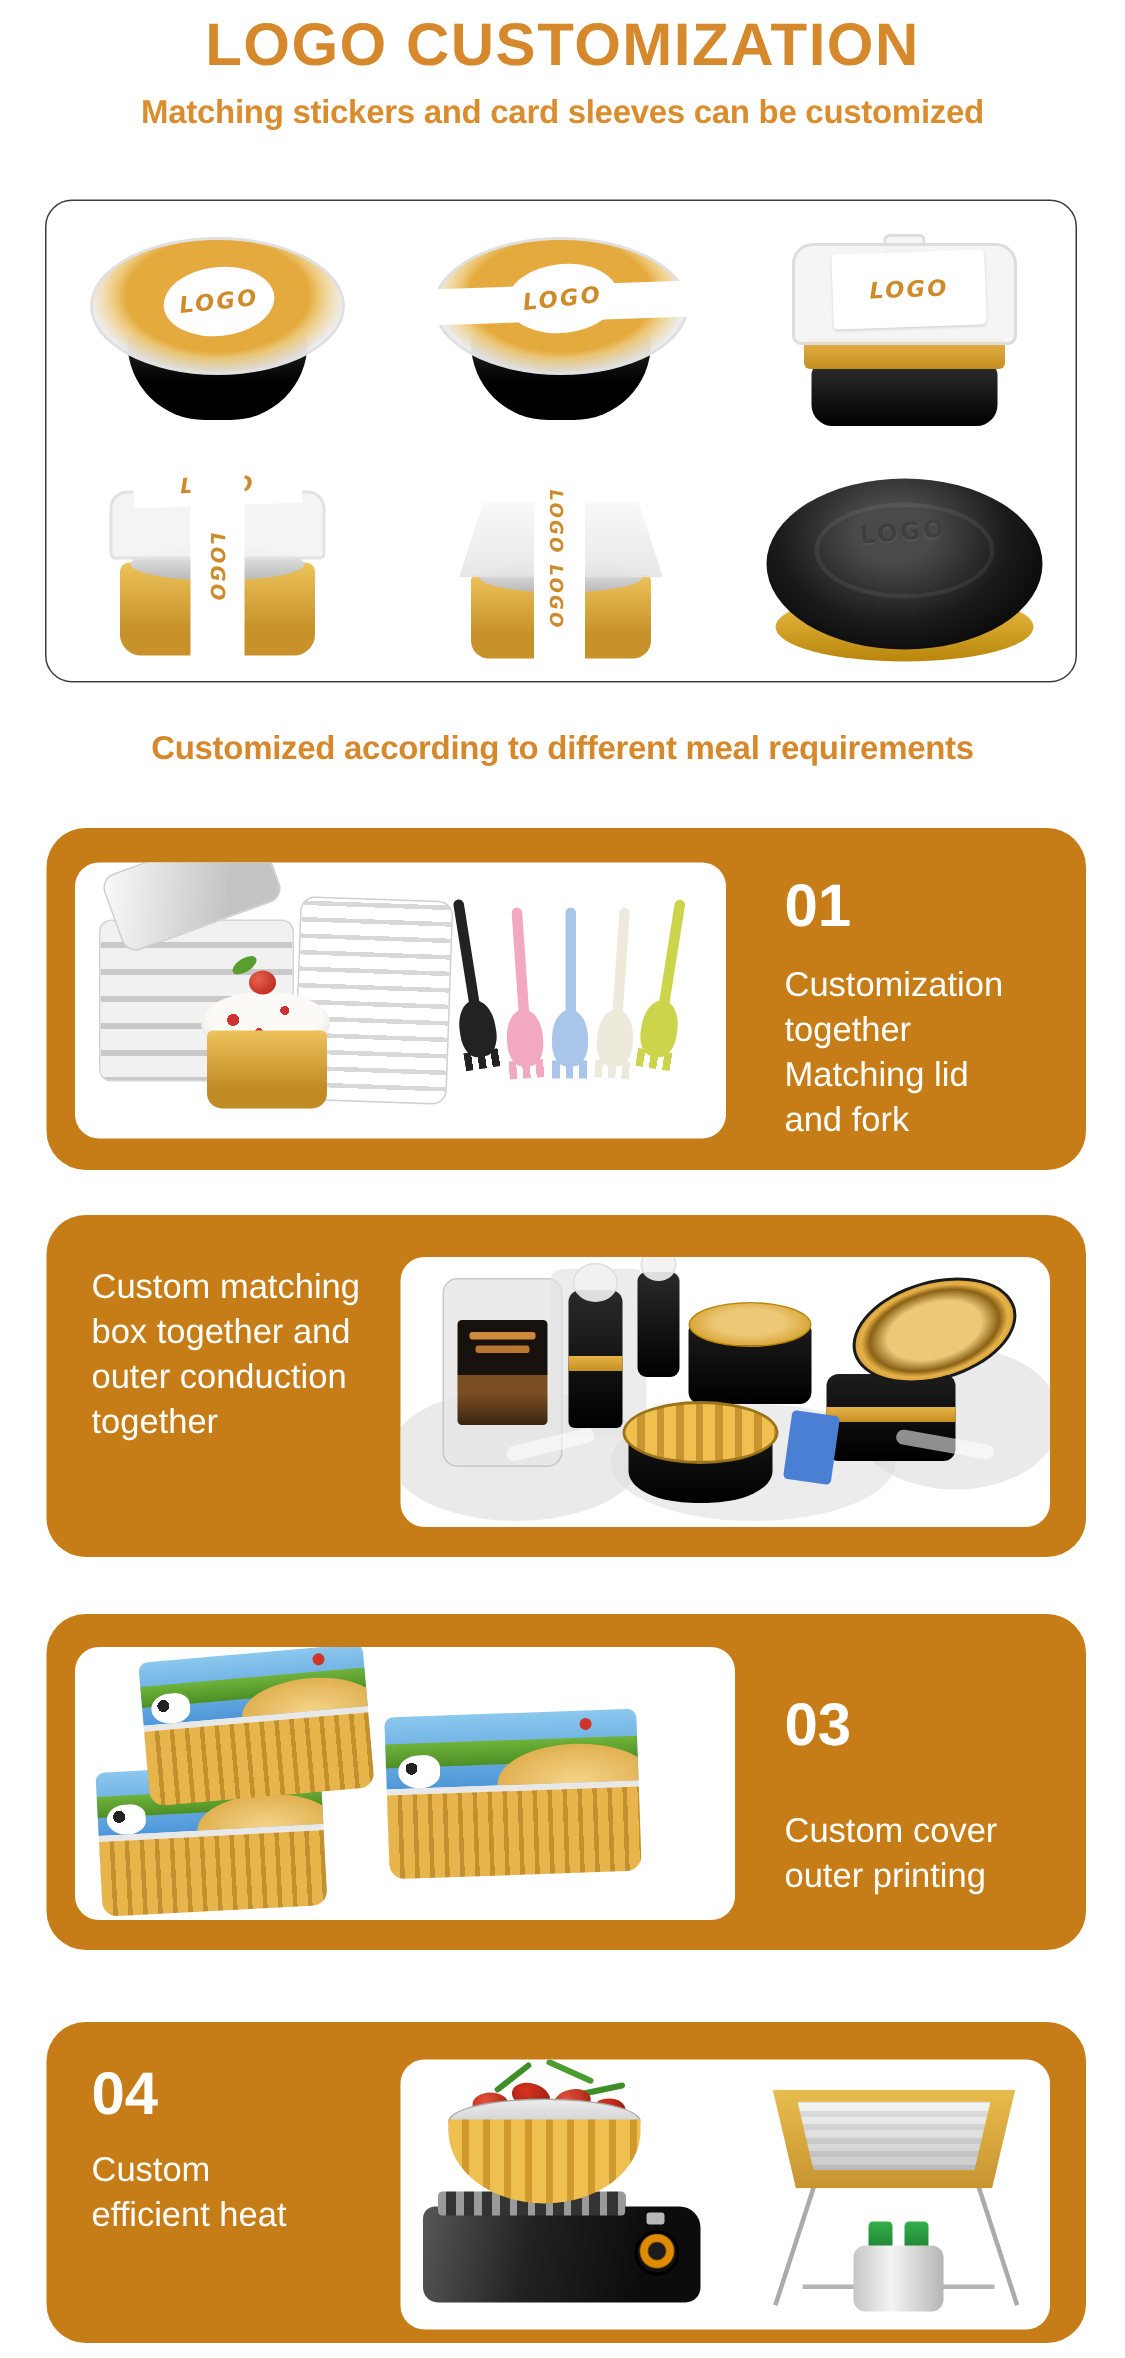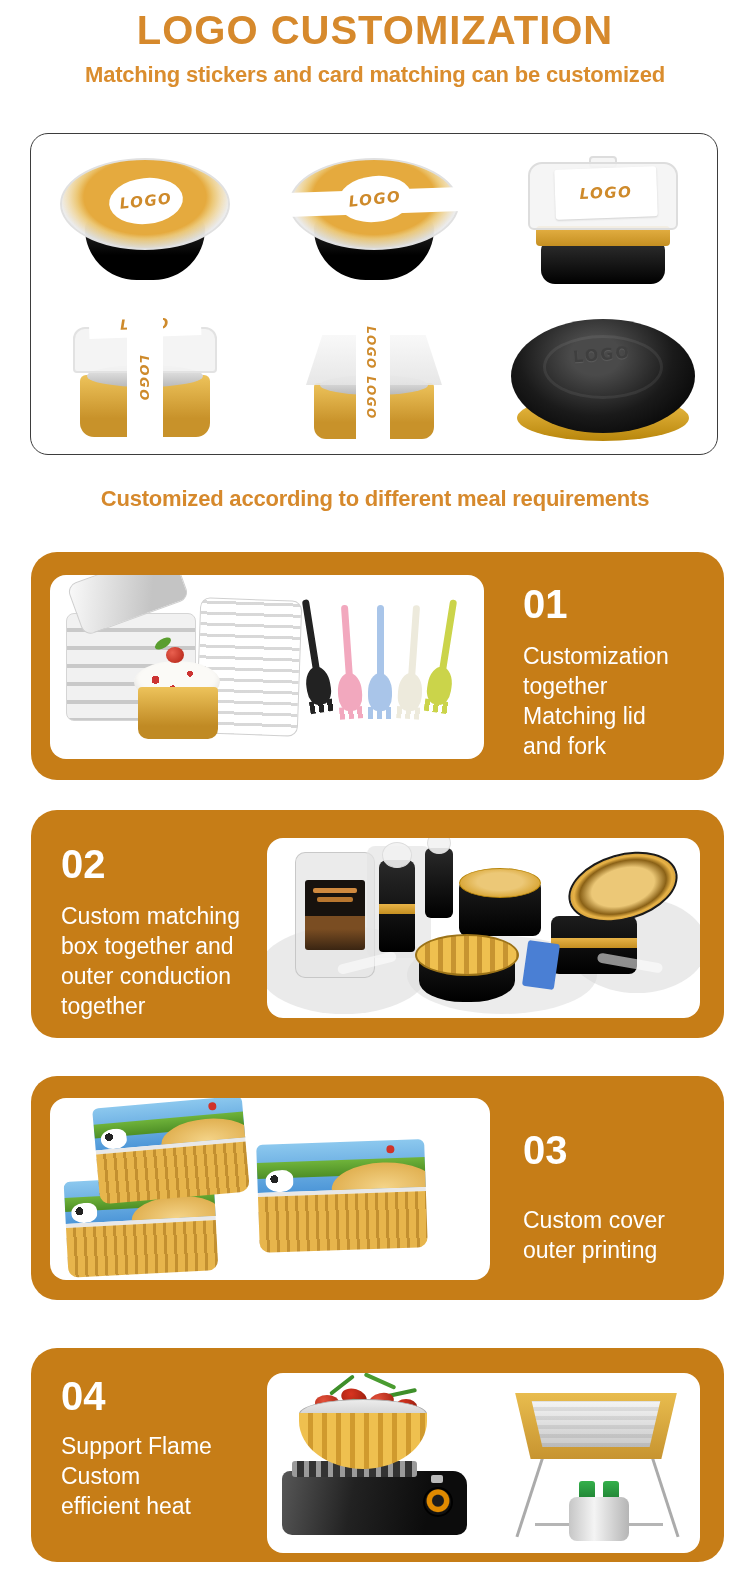--- a/index.html
+++ b/index.html
@@ -47,21 +47,21 @@
   .spork{position:absolute;width:24px;height:118px;}
   .spork .stem{position:absolute;left:9px;top:0;width:7px;height:82px;border-radius:4px;background:var(--c);}
   .spork .head{position:absolute;left:0;top:68px;width:24px;height:38px;border-radius:50% 50% 40% 40%;background:var(--c);}
   .spork .tines{position:absolute;left:0;top:102px;width:24px;height:12px;
     background:repeating-linear-gradient(90deg,var(--c) 0 5px,transparent 5px 9px);}
 </style>
 </head>
 <body>
 
 <div class="h1">LOGO CUSTOMIZATION</div>
-<div class="sub" style="top:62px;">Matching stickers and card matching can be customized</div>
+<div class="sub" style="top:62px;">Matching stickers and card sleeves can be customized</div>
 
 <div class="showcase">
 
   <div class="tile">
     <div class="pr">
       <div style="left:40px;top:72px;width:120px;height:62px;background:linear-gradient(#333,#000 60%);border-radius:12px 12px 58px 58px;"></div>
       <div style="left:15px;top:12px;width:170px;height:92px;border-radius:50%;background:radial-gradient(ellipse at 50% 42%, #E5AA3E 0 52%, #ECC877 58%, rgba(246,246,246,.95) 72%, rgba(252,252,252,.9));border:2px solid #E0E0E0;box-shadow:inset 0 -6px 10px rgba(0,0,0,.06);"></div>
       <div class="sticker-flex" style="left:64px;top:32px;width:74px;height:46px;border-radius:50%;background:#fff;transform:rotate(-6deg);">
         <span class="logo-txt" style="position:static;font-size:15px">LOGO</span>
       </div>
@@ -171,21 +171,20 @@
     <div class="num" style="margin-bottom:14px;">01</div>
     <div class="line">Customization</div>
     <div class="line">together</div>
     <div class="line">Matching lid</div>
     <div class="line">and fork</div>
   </div>
 </section>
 
 <section class="panel" style="top:810px;height:228px;">
   <div class="txt" style="left:30px;top:32px;width:210px;">
-    <div class="num" style="margin-bottom:14px;">02</div>
     <div class="line">Custom matching</div>
     <div class="line">box together and</div>
     <div class="line">outer conduction</div>
     <div class="line">together</div>
   </div>
   <div class="imgpanel" style="left:236px;top:28px;width:433px;height:180px;">
 
     <div style="left:-8px;top:88px;width:170px;height:88px;border-radius:50%;background:rgba(214,214,214,.5);"></div>
     <div style="left:140px;top:98px;width:190px;height:78px;border-radius:50%;background:rgba(220,220,220,.55);"></div>
     <div style="left:300px;top:60px;width:140px;height:95px;border-radius:50%;background:rgba(214,214,214,.5);"></div>
@@ -259,21 +258,20 @@
   <div class="txt" style="left:492px;top:52px;width:190px;">
     <div class="num" style="margin-bottom:32px;">03</div>
     <div class="line">Custom cover</div>
     <div class="line">outer printing</div>
   </div>
 </section>
 
 <section class="panel" style="top:1348px;height:214px;">
   <div class="txt" style="left:30px;top:26px;width:210px;">
     <div class="num" style="margin-bottom:12px;">04</div>
-    <div class="line">Support Flame</div>
     <div class="line">Custom</div>
     <div class="line">efficient heat</div>
   </div>
   <div class="imgpanel" style="left:236px;top:25px;width:433px;height:180px;">
 
     <div style="left:15px;top:98px;width:185px;height:64px;border-radius:8px 14px 10px 10px;background:linear-gradient(100deg,#575757 0%,#222 38%,#0c0c0c 78%);">
       <div style="right:14px;top:16px;width:30px;height:30px;border-radius:50%;background:radial-gradient(circle at 50% 45%,#1c1c1c 0 28%,#E08A00 34% 56%,#111 62%);border:2px solid #000;"></div>
       <div style="right:24px;top:4px;width:12px;height:8px;border-radius:2px;background:#b9b9b9;"></div>
     </div>
     <div style="left:25px;top:88px;width:125px;height:16px;border-radius:3px;background:repeating-linear-gradient(90deg,#9a9a9a 0 5px,#333 5px 12px);"></div>

